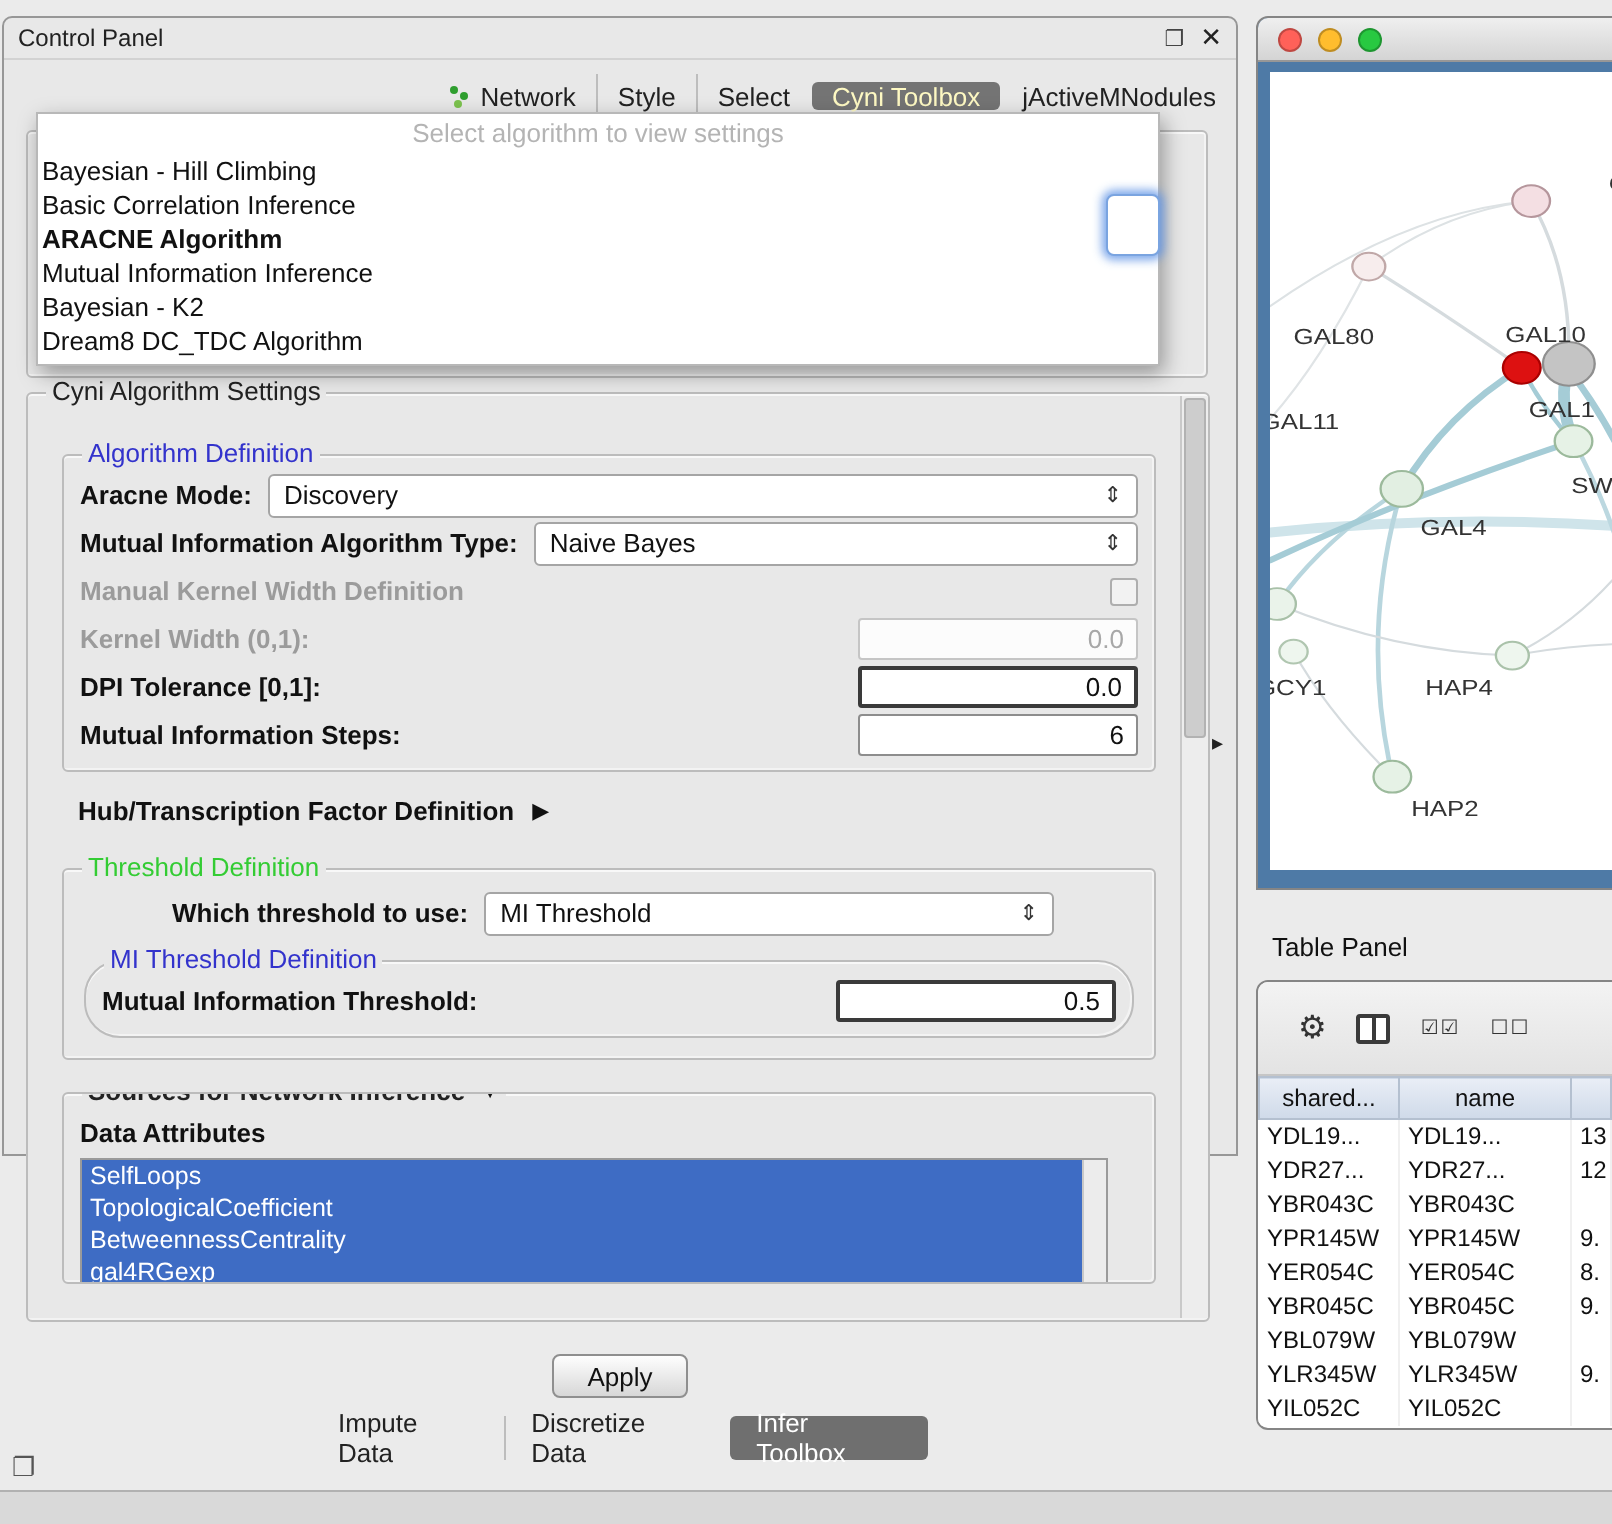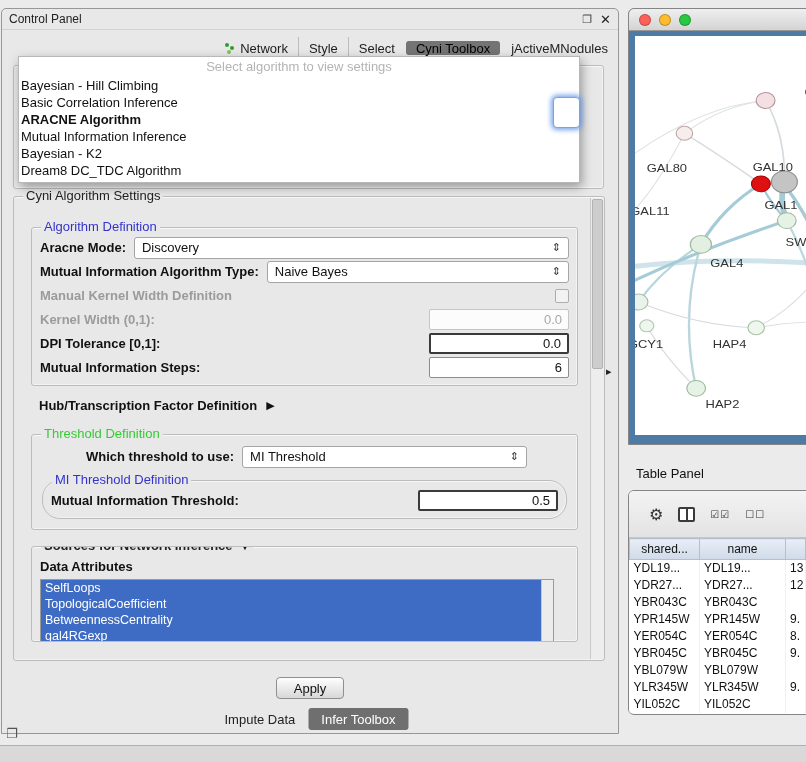--- a/index.html
+++ b/index.html
@@ -1,29 +1,29 @@
 <!DOCTYPE html>
 <html><head>
 <meta charset="utf-8">
 <style>
   *{margin:0;padding:0;box-sizing:border-box;}
   html,body{width:806px;height:762px;}
   body{position:relative;background:#ebebeb;font-family:"Liberation Sans","DejaVu Sans",sans-serif;font-size:13px;color:#111;overflow:hidden;}
 
   
-  .control-panel{position:absolute;left:1px;top:8px;width:618px;height:726px;background:#e8e8e8;border:1px solid #979797;border-radius:5px 5px 0 0;z-index:2;}
+  .control-panel{position:absolute;left:1px;top:8px;width:618px;height:570px;background:#e8e8e8;border:1px solid #979797;border-radius:5px 5px 0 0;z-index:2;}
   .cp-titlebar{height:21px;display:flex;align-items:center;padding:0 7px;font-size:12px;border-bottom:1px solid #d2d2d2;}
   .cp-title{flex:1;color:#222;}
   .cp-win-ic{color:#444;font-size:11px;margin-left:8px;cursor:pointer;}
   .cp-win-ic.close{font-weight:bold;font-size:13px;color:#222;}
 
   .cp-tabs{display:flex;justify-content:flex-end;margin-top:7px;height:22px;align-items:stretch;}
   .cp-tab{display:flex;align-items:center;gap:5px;padding:0 10px;border-left:1px solid #bdbdbd;font-size:13px;color:#222;}
   .cp-tab:first-child{border-left:none;}
-  .cp-tab.active{background:#747474;color:#000000;border-radius:3px;border-left:none;margin:4px 1px;}
+  .cp-tab.active{background:#747474;color:#fef9c3;border-radius:3px;border-left:none;margin:4px 1px;}
   .cp-tab.active + .cp-tab{border-left:none;}
   .net-ic{width:11px;height:11px;position:relative;display:inline-block;}
   .net-ic::before{content:"";position:absolute;width:4px;height:4px;border-radius:50%;background:#2f9e2f;left:1px;top:0;box-shadow:5px 3px 0 #2f9e2f,2px 7px 0 #7cc24e;}
 
   
   .groupbox{border:1px solid #bcbcbc;border-radius:3px;box-shadow:inset 0 1px 0 #f8f8f8,inset -1px -1px 0 #f3f3f3;position:relative;background:#e8e8e8;}
   .group-title{position:absolute;top:-9px;left:9px;background:#e8e8e8;padding:0 3px;font-size:13px;line-height:16px;white-space:nowrap;}
   .t-blue{color:#3333cc;}
   .t-green{color:#33cc33;}
   .t-dark{color:#222;}
@@ -224,20 +224,21 @@
 
     <div class="v-scrollbar">
       <div class="thumb"></div>
     </div>
   </div>
 
   <button class="apply">Apply</button>
 
   <div class="cp-bottom-tabs" id="cp-bottom-tabs">
       <div class="cp-btab">Impute Data</div>
+      <div class="cp-btab">Discretize Data</div>
       <div class="cp-btab active">Infer Toolbox</div>
     </div>
 
   <div class="algo-popup">
     <div class="algo-placeholder">Select algorithm to view settings</div>
     <div id="algo-items">
         <div class="algo-item">Bayesian - Hill Climbing</div>
         <div class="algo-item">Basic Correlation Inference</div>
         <div class="algo-item selected">ARACNE Algorithm</div>
         <div class="algo-item">Mutual Information Inference</div>

